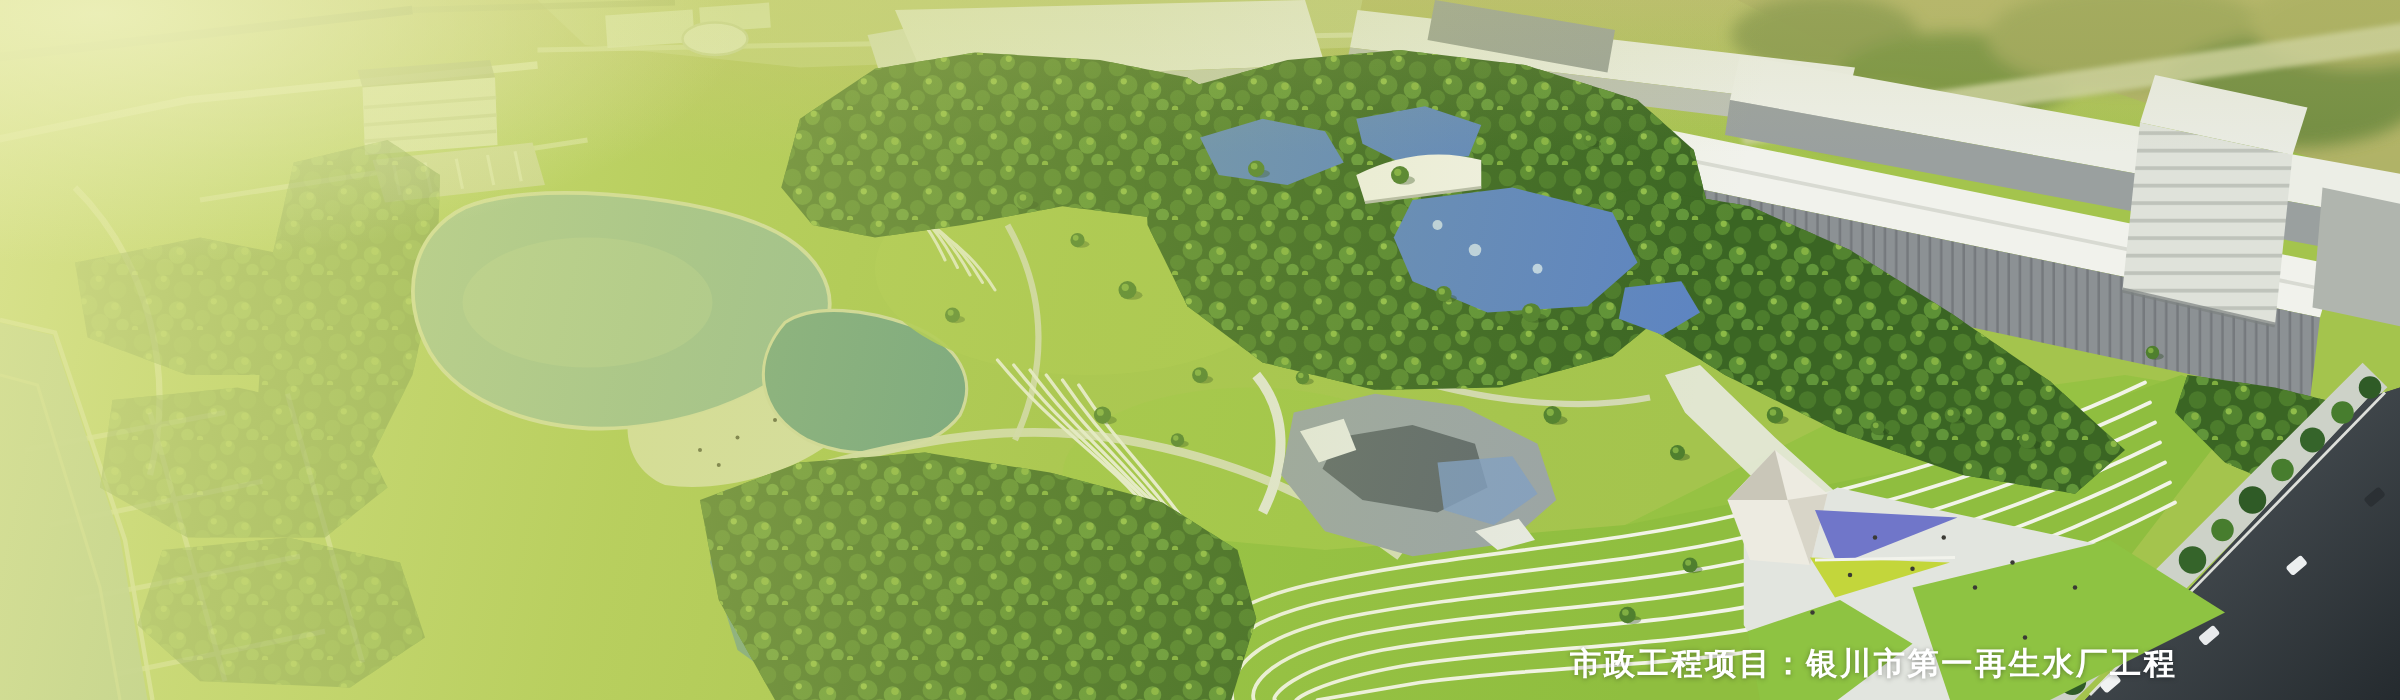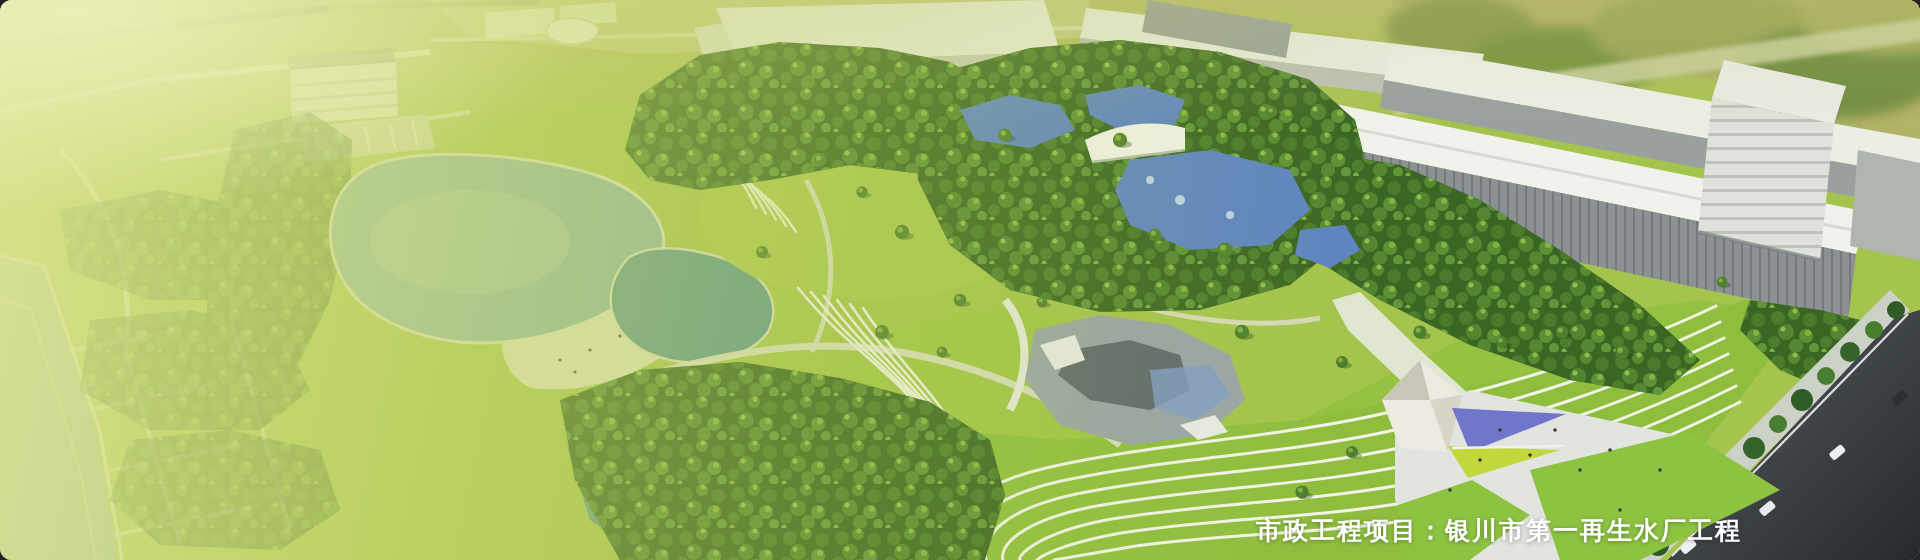--- a/index.html
+++ b/index.html
@@ -1,19 +1,18 @@
 <!DOCTYPE html>
 <html><head>
 <meta charset="utf-8">
 <style>
   html,body{margin:0;padding:0;background:#222;}
   .stage{
     position:relative;width:1920px;height:560px;margin:0;overflow:hidden;
     font-family:"Liberation Sans","DejaVu Sans",sans-serif;
-    border-radius:12px;
   }
   .stage svg{position:absolute;inset:0;display:block;}
   .wash{
     position:absolute;inset:0;pointer-events:none;
     background:
       radial-gradient(60% 80% at 4% 2%, rgba(238,241,190,0.85), rgba(238,241,190,0) 45%),
       linear-gradient(102deg,
         rgba(224,230,150,0.90) 0%,
         rgba(216,225,135,0.72) 12%,
         rgba(205,218,112,0.50) 28%,

